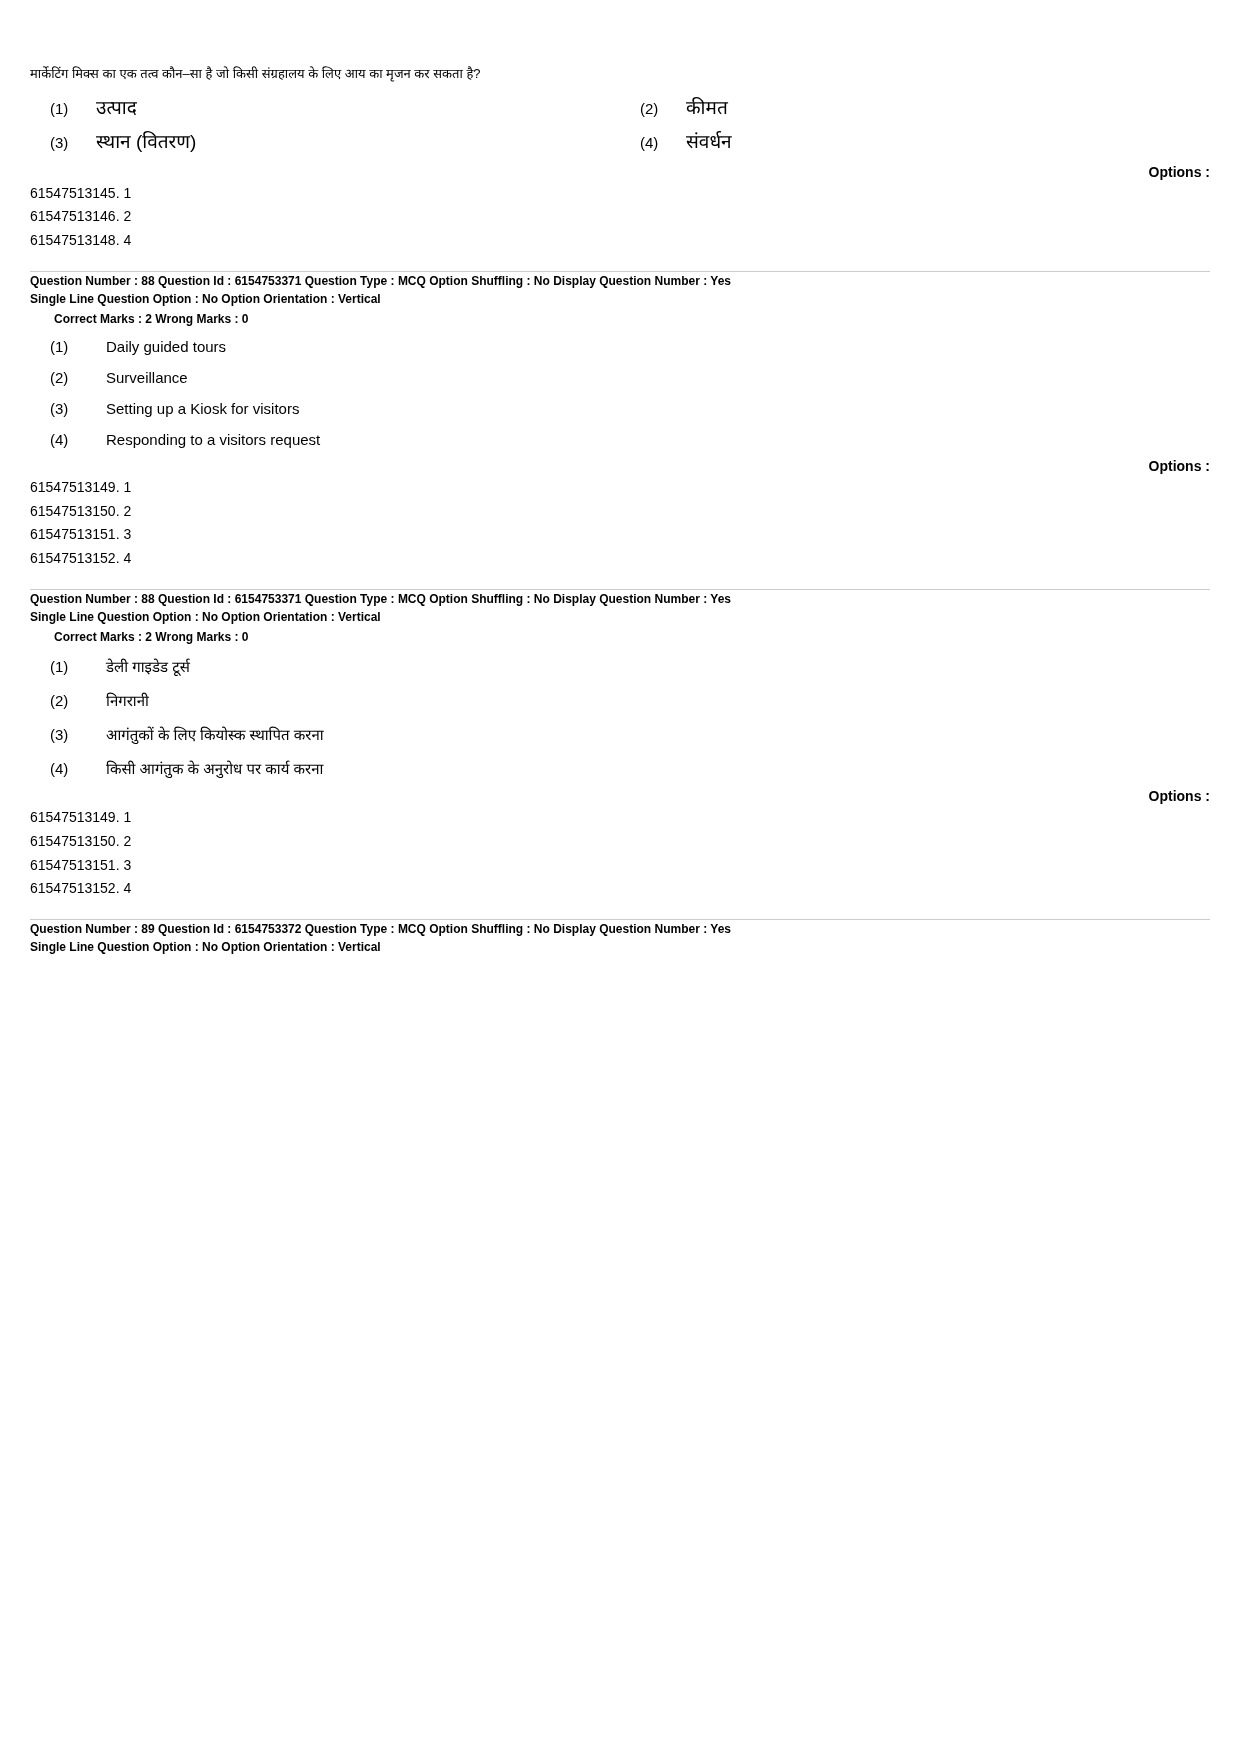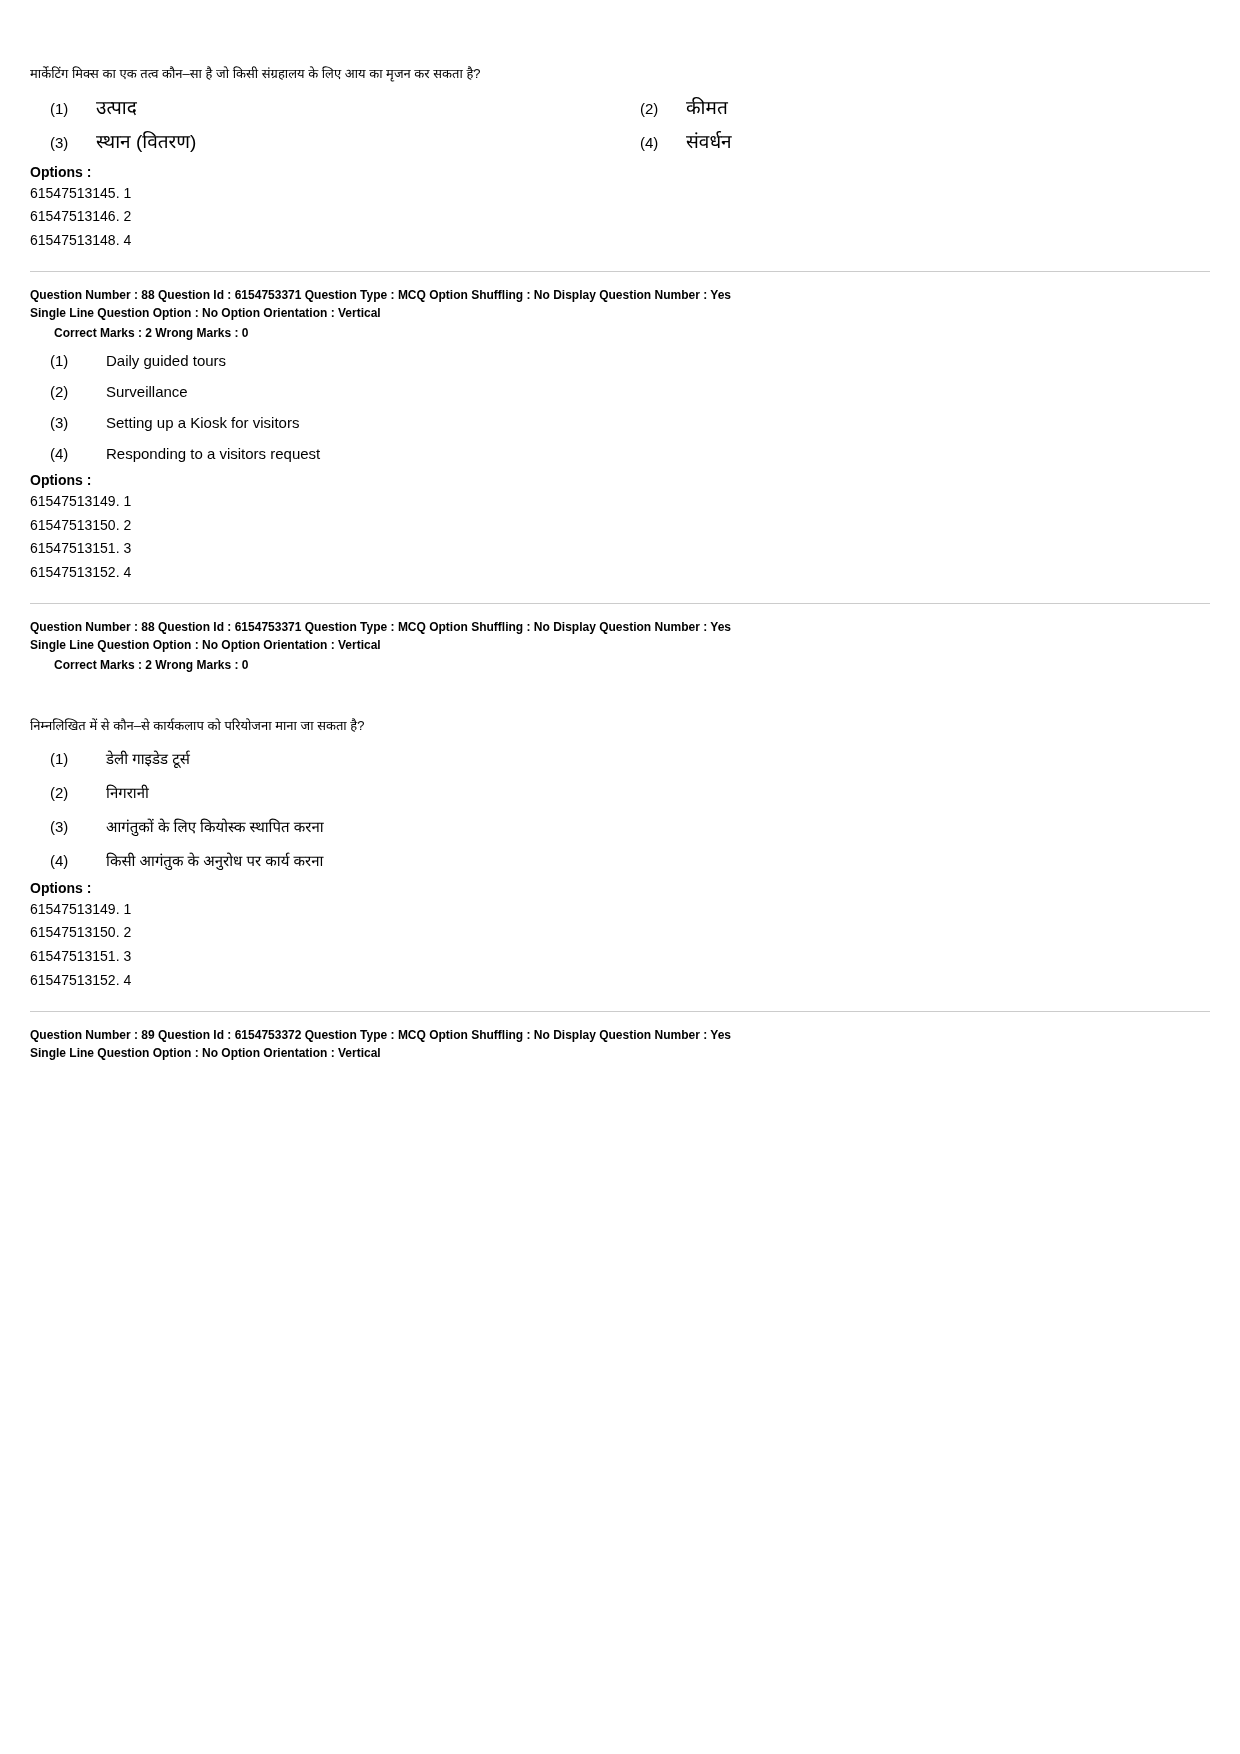--- a/index.html
+++ b/index.html
@@ -40,33 +40,33 @@
       font-size: 15px;
     }
     .option-text {
       font-size: 19px;
     }
     .options-label {
       font-weight: bold;
       font-size: 14px;
       margin-top: 10px;
       margin-bottom: 2px;
+      text-align: right;
     }
     .options-list {
       margin-left: 0;
       font-size: 14px;
       line-height: 1.7;
     }
     .meta-block {
       font-size: 12px;
       font-weight: bold;
       line-height: 1.5;
       margin: 18px 0 4px 0;
       border-top: 1px solid #ccc;
-      padding-top: 14px;
     }
     .correct-marks {
       font-size: 12px;
       font-weight: bold;
       margin-bottom: 8px;
       margin-left: 24px;
     }
     .single-options {
       display: flex;
       flex-direction: column;
@@ -152,21 +152,20 @@
   </div>
 </div>
 
 <div class="meta-block">
   <div>Question Number : 88  Question Id : 6154753371  Question Type : MCQ  Option Shuffling : No  Display Question Number : Yes</div>
   <div>Single Line Question Option : No  Option Orientation : Vertical</div>
 </div>
 <div class="correct-marks">Correct Marks : 2  Wrong Marks : 0</div>
 
 <div class="question-block">
-  <div class="question-text">निम्नलिखित में से कौन–से कार्यकलाप को परियोजना माना जा सकता है?</div>
   <div class="single-options">
     <div class="single-option-row">
       <span class="single-option-num">(1)</span>
       <span class="single-option-text">डेली गाइडेड टूर्स</span>
     </div>
     <div class="single-option-row">
       <span class="single-option-num">(2)</span>
       <span class="single-option-text">निगरानी</span>
     </div>
     <div class="single-option-row">

